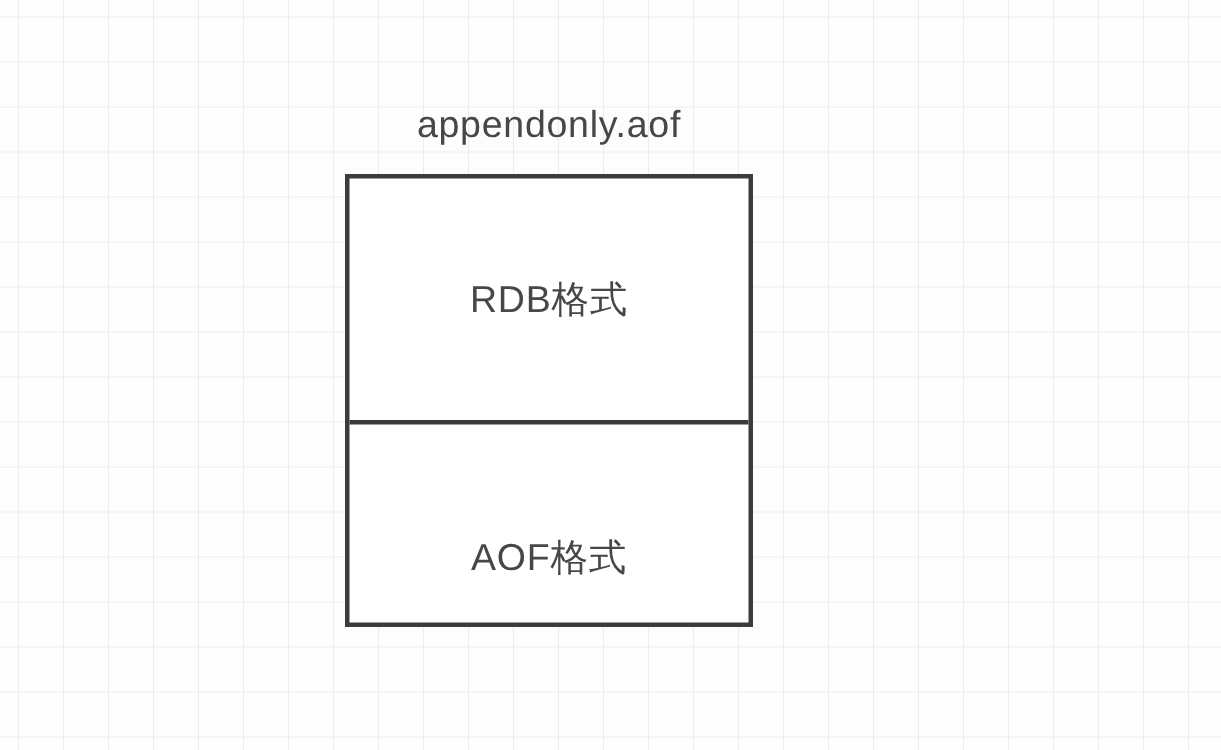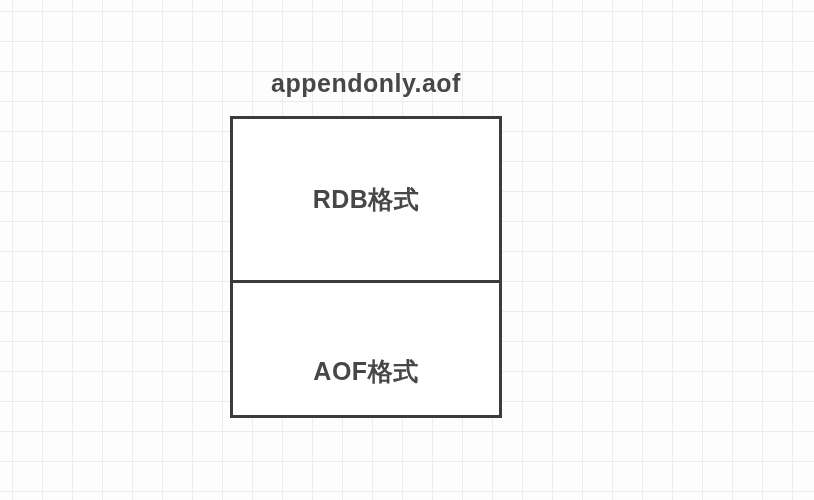--- a/index.html
+++ b/index.html
@@ -1,15 +1,15 @@
 <!DOCTYPE html>
 <html><head>
 <meta charset="utf-8">
 <style>
-  * { margin: 0; padding: 0; box-sizing: border-box; font-weight: bold; }
+  * { margin: 0; padding: 0; box-sizing: border-box; }
 
   html, body {
     width: 814px;
     height: 500px;
     overflow: hidden;
     font-family: "Liberation Sans", "DejaVu Sans", sans-serif;
   }
 
   .canvas {
     position: relative;

